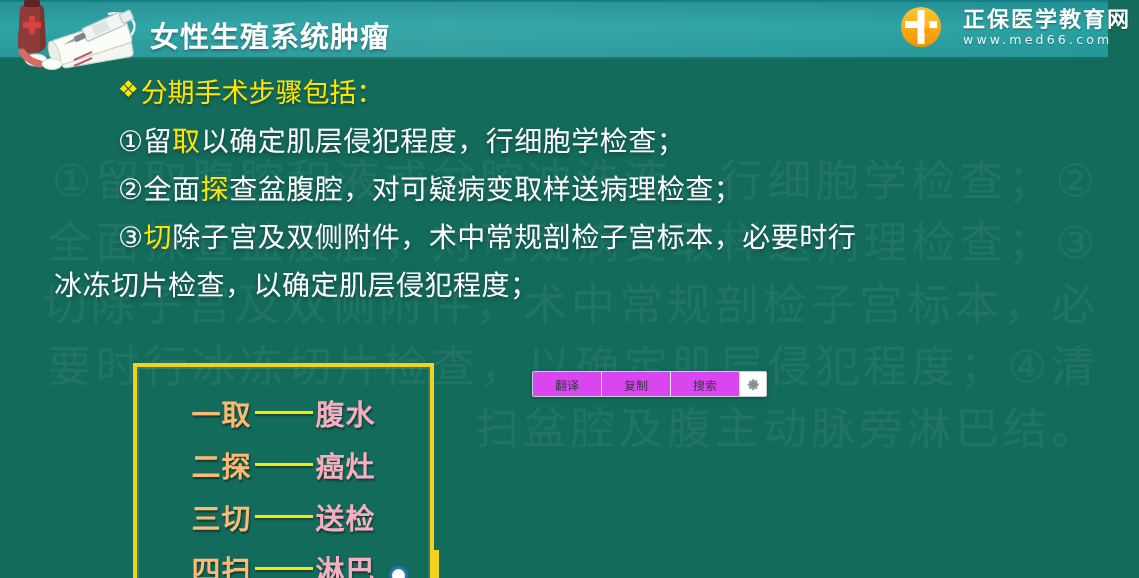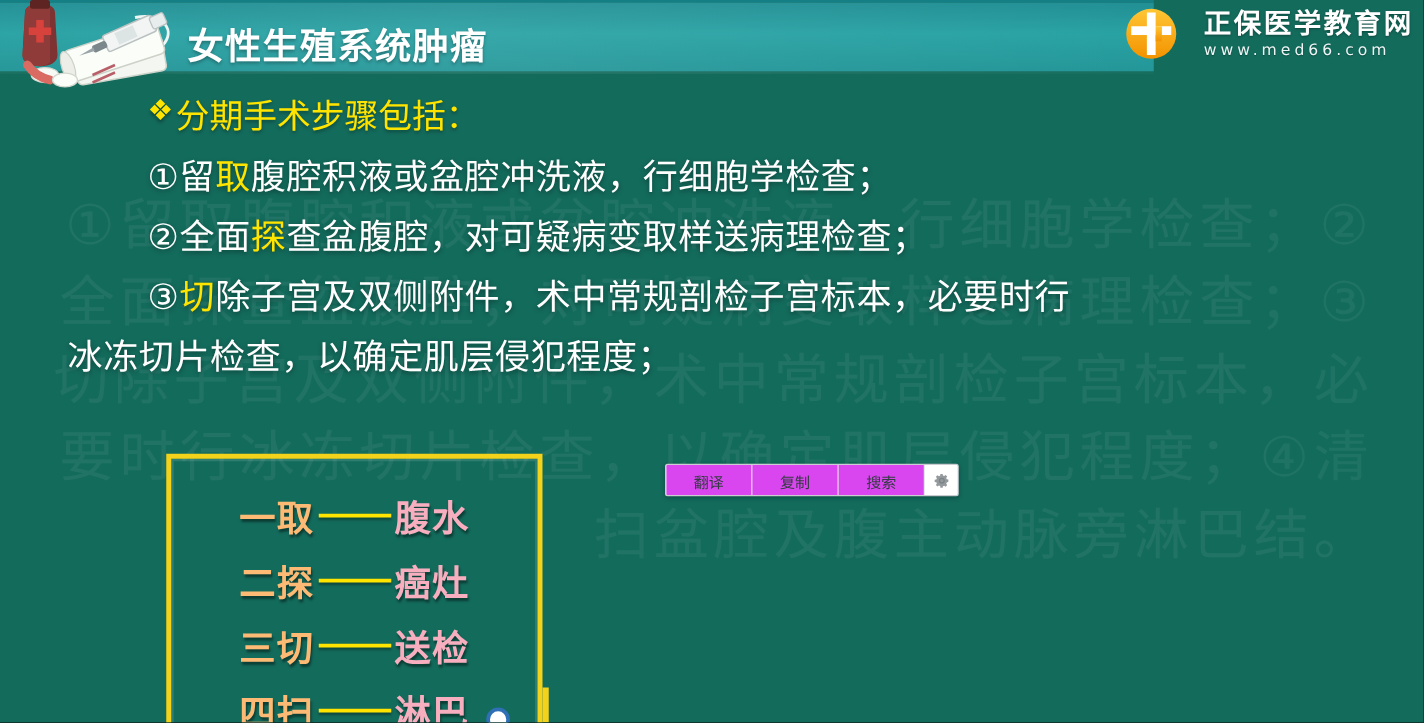--- a/index.html
+++ b/index.html
@@ -33,21 +33,21 @@
     box-sizing: border-box;
     white-space: pre-wrap;
     overflow: hidden;
     text-align: right;
   }
 
   
   .header {
     position: absolute;
     left: 0; top: 0;
-    width: 923px;
+    width: 1108px;
     height: 57px;
     background: linear-gradient(180deg, #1d8d92 0%, #24a0a2 45%, #1f9496 100%);
     border-top: 2px solid #157f86;
     box-sizing: border-box;
     overflow: visible;
     z-index: 5;
   }
   .header-sheen {
     position: absolute;
     left: 0; top: 0; right: 0; height: 57px;
@@ -338,21 +338,21 @@
   </div>
 
   <div class="body-area">
 
     <div class="heading-line">
       <span class="bullet-diamond">❖</span>
       <span>分期手术步骤包括：</span>
     </div>
 
     <div class="para l1">
-      <span>①留</span><span class="hl">取</span><span>腹腔积液或盆腔冲洗液，行细胞学检查；</span>
+      <span>①留</span><span class="hl">取</span><span>以确定肌层侵犯程度，行细胞学检查；</span>
     </div>
 
     <div class="para l2">
       <span>②全面</span><span class="hl">探</span><span>查盆腹腔，对可疑病变取样送病理检查；</span>
     </div>
 
     <div class="para l4">
       <span>冰冻切片检查，以确定肌层侵犯程度；</span>
     </div>
 

